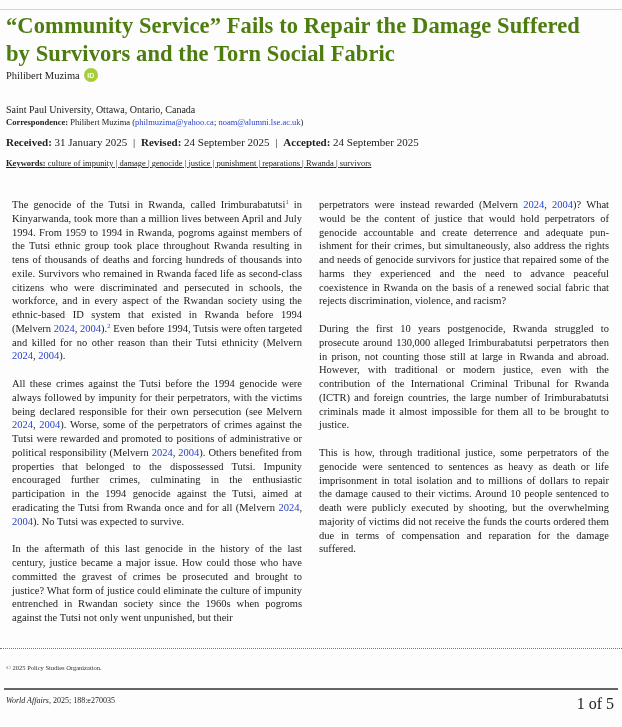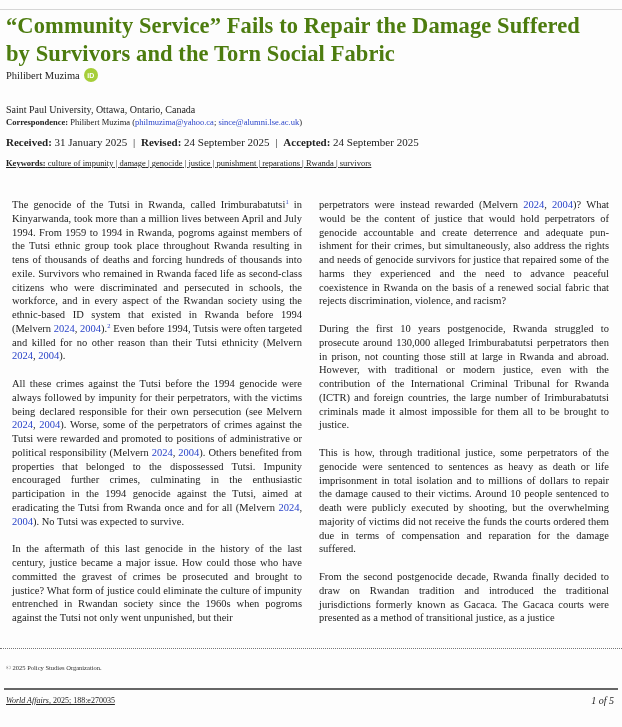--- a/index.html
+++ b/index.html
@@ -33,44 +33,44 @@
     font-size: 10.5px; line-height: 13.75px; text-align: justify;
     hyphens: manual;
   }
   .col-left { left: 12px; }
   .col-right { left: 319px; }
   .col p { margin: 0 0 14px 0; }
   sup { font-size: 6.5px; line-height: 0; vertical-align: 4px; }
   .dotted { position: absolute; left: 0; right: 0; top: 648px; border-top: 1px dotted #777; }
   .copyright { position: absolute; left: 6px; top: 664px; font-size: 6.5px; color: #333; }
   .foot-rule { position: absolute; left: 4px; right: 4px; top: 688px; height: 2px; background: #666; }
-  .journal { position: absolute; left: 6px; top: 696px; font-size: 8px; text-decoration: underline; }
+  .journal { position: absolute; left: 6px; top: 696px; font-size: 8px; }
   .journal i { font-style: italic; }
   .doi { position: absolute; left: 6px; top: 709px; font-size: 13px; }
-  .page { position: absolute; right: 8px; top: 695px; font-size: 10px; font-style: italic; }
+  .page { position: absolute; right: 8px; top: 695px; font-size: 16px; }
 </style>
 </head>
 <body>
 
 <div class="top-rule"></div>
 
 <h1 class="title">“Community Service” Fails to Repair the Damage Suffered by Survivors and the Torn Social Fabric</h1>
 
 <div class="author-line">
   <span>Philibert Muzima</span>
   <a class="orcid">iD</a>
 </div>
 
 <div class="affil">Saint Paul University, Ottawa, Ontario, Canada</div>
 
 <div class="corresp">
   <b>Correspondence:</b>
   <span>Philibert Muzima</span>
   (<a class="link">philmuzima@yahoo.ca</a>;
-  <a class="link">since@alumni.lse.ac.uk</a>)
+  <a class="link">noam@alumni.lse.ac.uk</a>)
 </div>
 
 <div class="dates">
   <b>Received:</b>
   <span>31 January 2025</span>
   <span class="sep">|</span>
   <b>Revised:</b>
   <span>24 September 2025</span>
   <span class="sep">|</span>
   <b>Accepted:</b>
@@ -94,21 +94,20 @@
 
   <p><span>All these crimes against the Tutsi before the 1994 genocide were always followed by impunity for their perpetrators, with the victims being declared responsible for their own persecution (see Melvern </span><a class="link">2024</a><span>, </span><a class="link">2004</a><span>). Worse, some of the perpetrators of crimes against the Tutsi were rewarded and promoted to positions of administrative or political responsibility (Melvern </span><a class="link">2024</a><span>, </span><a class="link">2004</a><span>). Others benefited from properties that belonged to the dis­possessed Tutsi. Impunity encouraged further crimes, culminat­ing in the enthusiastic participation in the 1994 genocide against the Tutsi, aimed at eradicating the Tutsi from Rwanda once and for all (Melvern </span><a class="link">2024</a><span>, </span><a class="link">2004</a><span>). No Tutsi was expected to survive.</span></p>
 
   <p>In the aftermath of this last genocide in the history of the last century, justice became a major issue. How could those who have committed the gravest of crimes be prosecuted and brought to justice? What form of justice could eliminate the culture of impunity entrenched in Rwandan society since the 1960s when pogroms against the Tutsi not only went unpunished, but their</p>
 </div>
 
 <div class="col col-right">
   <p><span>perpetrators were instead rewarded (Melvern </span><a class="link">2024</a><span>, </span><a class="link">2004</a><span>)? What would be the content of justice that would hold perpetrators of genocide accountable and create deterrence and adequate pun­ishment for their crimes, but simultaneously, also address the rights and needs of genocide survivors for justice that repaired some of the harms they experienced and the need to advance peaceful coexistence in Rwanda on the basis of a renewed social fabric that rejects discrimination, violence, and racism?</span></p>
   <p>During the first 10 years postgenocide, Rwanda struggled to prosecute around 130,000 alleged Irimburabatutsi perpetrators then in prison, not counting those still at large in Rwanda and abroad. However, with traditional or modern justice, even with the contribution of the International Criminal Tribunal for Rwanda (ICTR) and foreign countries, the large number of Ir­imburabatutsi criminals made it almost impossible for them all to be brought to justice.</p>
   <p>This is how, through traditional justice, some perpetrators of the genocide were sentenced to sentences as heavy as death or life imprisonment in total isolation and to millions of dollars to repair the damage caused to their victims. Around 10 people sentenced to death were publicly executed by shooting, but the overwhelming majority of victims did not receive the funds the courts ordered them due in terms of compensation and reparation for the damage suffered.</p>
-  <p>From the second postgenocide decade, Rwanda finally decided to draw on Rwandan tradition and introduced the traditional jurisdictions formerly known as Gacaca. The Gacaca courts were presented as a method of transitional justice, as a justice</p>
 </div>
 
 <div class="dotted"></div>
 <div class="copyright">© 2025 Policy Studies Organization.</div>
 <div class="foot-rule"></div>
 <div class="journal"><i>World Affairs,</i><span> 2025; 188:e270035</span></div>
 <a class="doi link">https://doi.org/10.1002/waf2.70035</a>
 <div class="page">1 of 5</div>
 
 </body></html>

